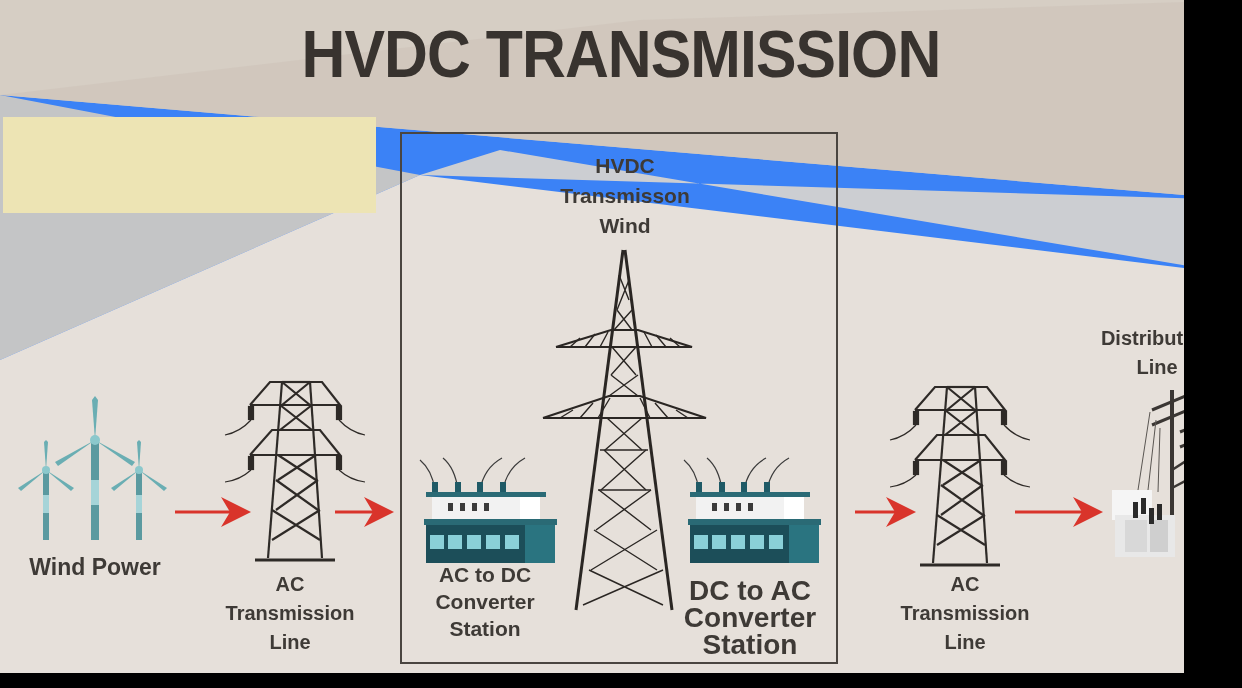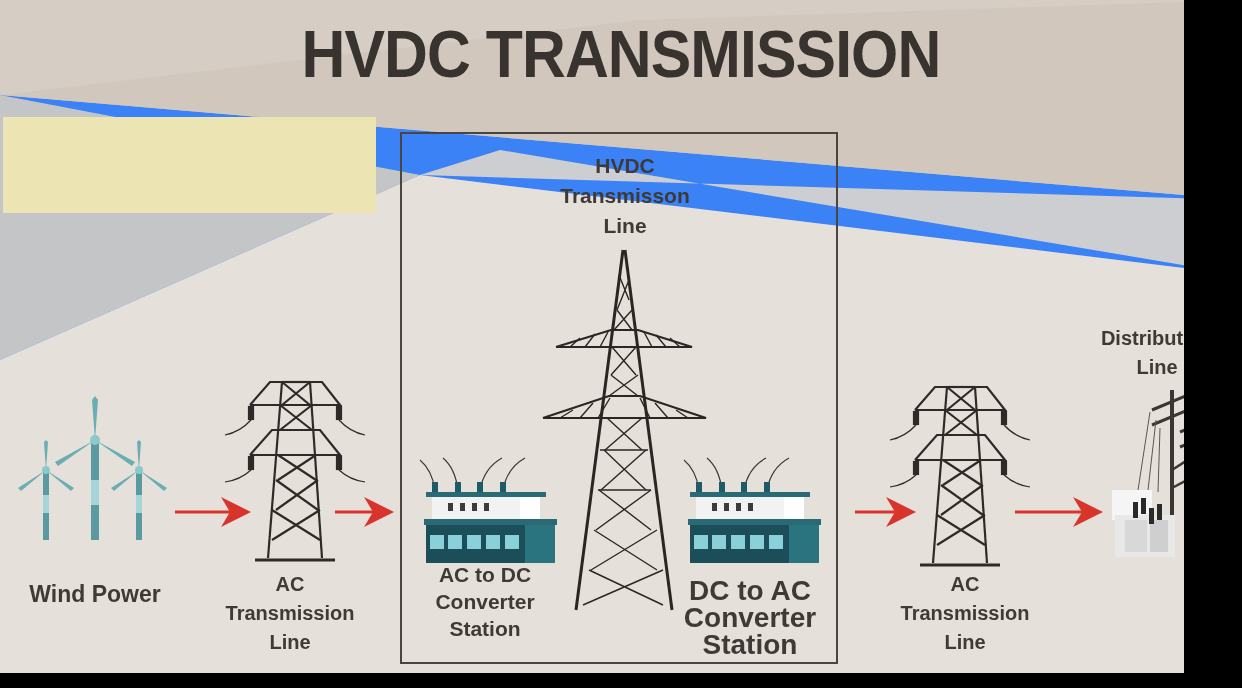--- a/index.html
+++ b/index.html
@@ -193,30 +193,30 @@
       <rect x="1115" y="515" width="60" height="42" fill="#e8e8e8"></rect>
       <rect x="1125" y="520" width="22" height="32" fill="#d8d8d8"></rect>
       <rect x="1150" y="520" width="18" height="32" fill="#cfcfcf"></rect>
       <rect x="1133" y="502" width="5" height="16" fill="#2a2a2a"></rect>
       <rect x="1141" y="498" width="5" height="16" fill="#2a2a2a"></rect>
       <rect x="1149" y="508" width="5" height="16" fill="#2a2a2a"></rect>
       <rect x="1157" y="504" width="5" height="16" fill="#2a2a2a"></rect>
     </g>
   </svg>
 
-  <div class="label" style="left:0px; top:580px; width:190px; font-size:23px;">Wind Power</div>
+  <div class="label" style="left:0px; top:553px; width:190px; font-size:23px;">Wind Power</div>
   <div class="label" style="left:200px; top:570px; width:180px;">AC
 Transmission
 Line</div>
   <div class="label" style="left:410px; top:561px; width:150px; font-size:21px; line-height:27px;">AC to DC
 Converter
 Station</div>
   <div class="label" style="left:540px; top:151px; width:170px; font-size:21px; line-height:30px;">HVDC
 Transmisson
-Line</div>
+Wind</div>
   <div class="label" style="left:675px; top:577px; width:150px; font-size:28px; line-height:27px;">DC to AC
 Converter
 Station</div>
   <div class="label" style="left:875px; top:570px; width:180px;">AC
 Transmission
 Line</div>
   <div class="label" style="left:1072px; top:324px; width:170px;">Distribution
 Line</div>
 
 </div>

